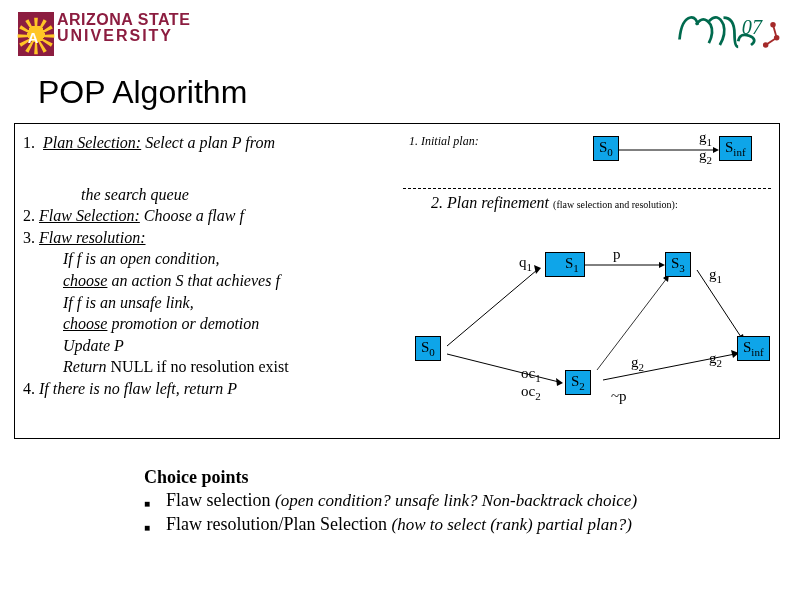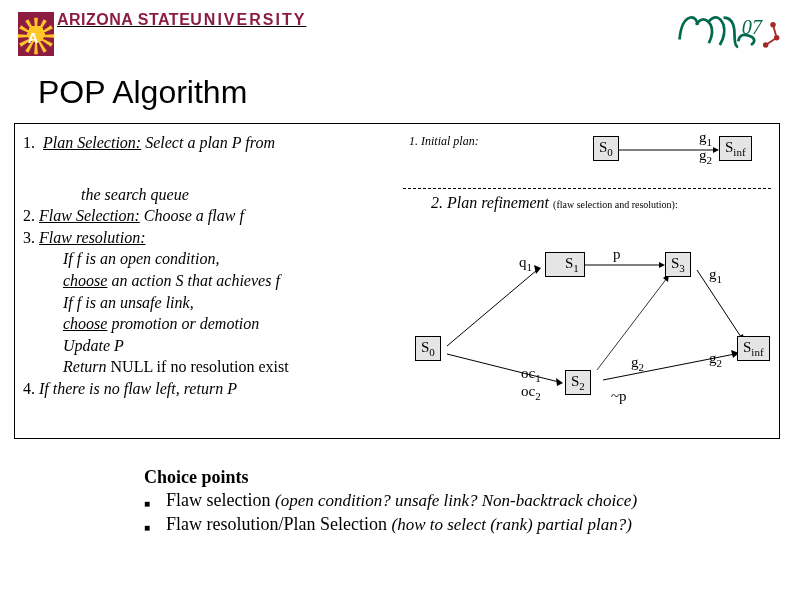--- a/index.html
+++ b/index.html
@@ -2,36 +2,36 @@
 <html><head>
 <meta charset="utf-8">
 <style>
   * { margin: 0; padding: 0; box-sizing: border-box; }
   body { width: 794px; height: 595px; font-family: 'Times New Roman', serif; background: #fff; position: relative; overflow: hidden; }
   .header { height: 70px; position: relative; }
   .logo-asu { position: absolute; left: 18px; top: 12px; display: flex; align-items: flex-start; gap: 3px; }
   .logo-asu .burst { width: 36px; height: 44px; background: #8c1d40; position: relative; }
   .logo-asu .burst::before { content: ''; position: absolute; left: -4px; top: 4px; width: 44px; height: 36px; background: radial-gradient(circle at center, #ffc627 0%, #ffc627 30%, transparent 30%); }
   .logo-asu .burst svg { position: absolute; left: -6px; top: 2px; }
-  .logo-asu .text { display: flex; flex-direction: row; line-height: 1; text-decoration: underline; }
+  .logo-asu .text { display: flex; flex-direction: column; line-height: 1; }
   .logo-asu .text .line1 { font-family: Arial, sans-serif; font-weight: bold; font-size: 16px; color: #8c1d40; letter-spacing: 0.5px; }
   .logo-asu .text .line2 { font-family: Arial, sans-serif; font-weight: bold; font-size: 16px; color: #8c1d40; letter-spacing: 2px; }
   .logo-right { position: absolute; right: 10px; top: 6px; }
   .logo-right svg { width: 110px; height: 56px; }
   .title { font-family: Arial, sans-serif; font-size: 32px; margin-left: 38px; margin-top: 4px; }
   .main-box { margin: 12px 14px 0 14px; border: 1px solid #000; height: 316px; position: relative; }
   .left-col { position: absolute; left: 8px; top: 8px; width: 364px; font-size: 16px; line-height: 1.35; font-style: italic; }
   .left-col .rm { font-style: normal; }
   .left-col .u { text-decoration: underline; }
   .left-col .num { font-style: normal; display: inline-block; width: 20px; }
   .left-col .indent { margin-left: 40px; }
   .left-col .indent2 { margin-left: 58px; margin-top: 30px; }
   .right-col { position: absolute; left: 388px; top: 8px; right: 8px; bottom: 8px; }
   .ip-label { font-style: italic; font-size: 12px; position: absolute; left: 6px; top: 2px; }
-  .box-s { border: 1px solid #000; font-size: 15px; padding: 2px 5px; position: absolute; background: #e5e5e5; }
+  .box-s { border: 1px solid #000; font-size: 15px; padding: 2px 5px; position: absolute; background: #0ea5e9; }
   .g-labels { position: absolute; font-size: 15px; line-height: 1.0; }
   .dash { position: absolute; left: 0; right: 0; top: 56px; border-top: 1.5px dashed #000; }
   .refine { position: absolute; left: 28px; top: 62px; font-size: 16px; }
   sub { font-size: 11px; }
   .diagram { position: absolute; left: 4px; top: 92px; right: 0; bottom: 0; text-align: center; }
   .diagram .lbl { position: absolute; font-size: 15px; }
   .choice { position: absolute; left: 144px; top: 466px; font-size: 18px; line-height: 1.3; }
   .choice .b { font-weight: bold; }
   .choice .paren { font-style: italic; font-size: 17px; }
   .choice .row { display: flex; }

